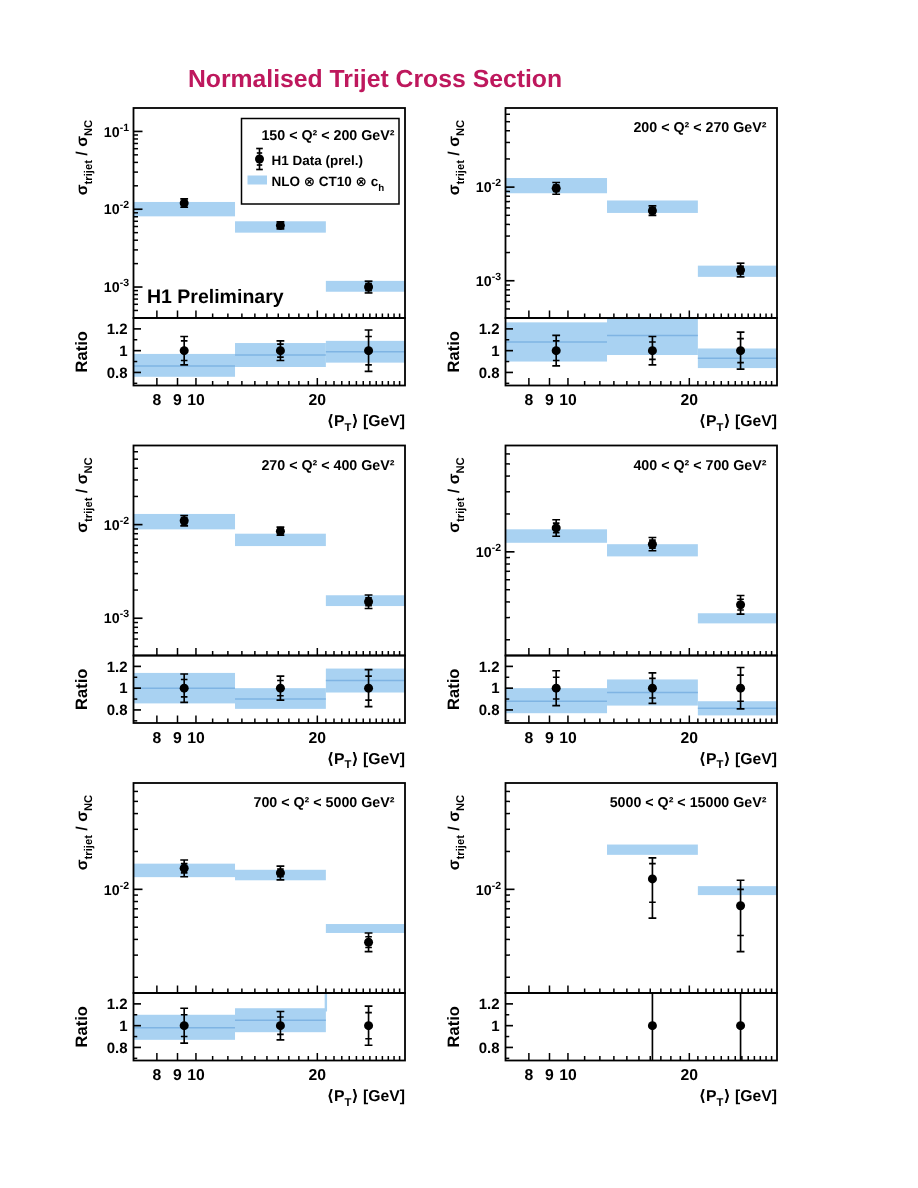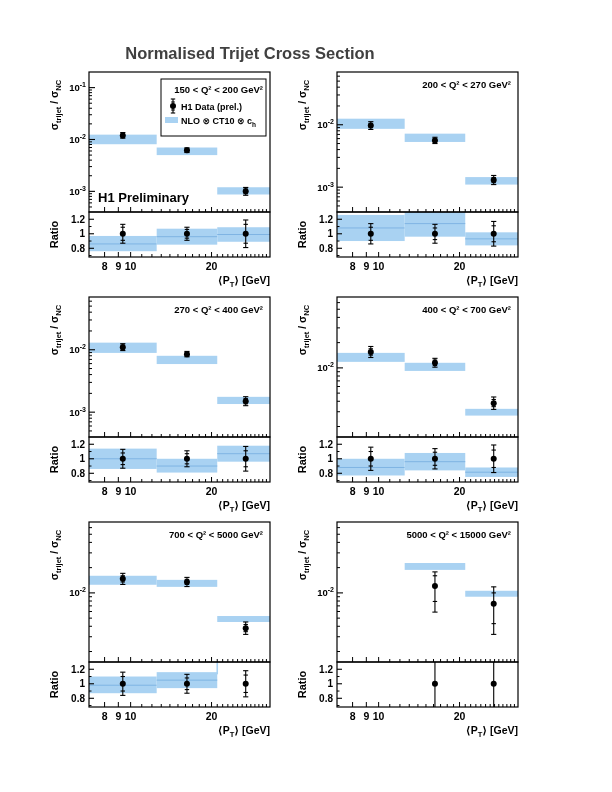--- a/index.html
+++ b/index.html
@@ -1,19 +1,19 @@
 <!DOCTYPE html>
 <html><head>
 <meta charset="utf-8">
 <style>
   html,body{margin:0;padding:0;background:#fff;}
   .page{position:relative;width:612px;height:792px;background:#fff;overflow:hidden;
         font-family:"Liberation Sans","DejaVu Sans",sans-serif;}
   .fig-title{position:absolute;top:44px;left:0;width:500px;text-align:center;
-             font-size:16.5px;font-weight:bold;color:#404040;}
+             font-size:16.5px;font-weight:bold;color:#be185d;}
   svg{position:absolute;left:0;top:0;}
 </style>
 </head>
 <body>
 
 <div class="page">
   <div class="fig-title">Normalised Trijet Cross Section</div>
   <svg id="chart" width="612" height="792" viewBox="0 0 612 792">
       <g>
         <defs>

